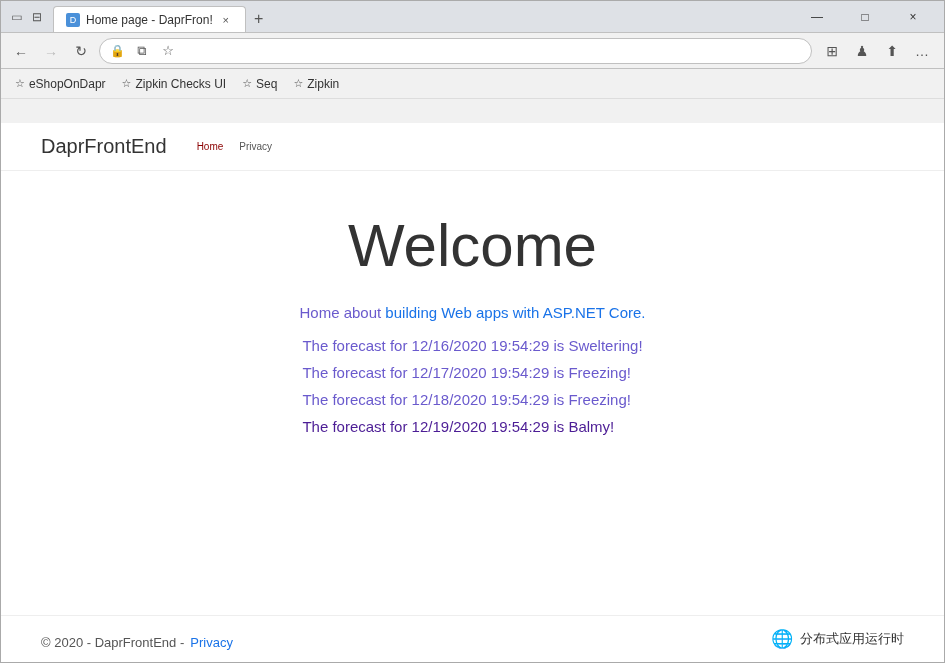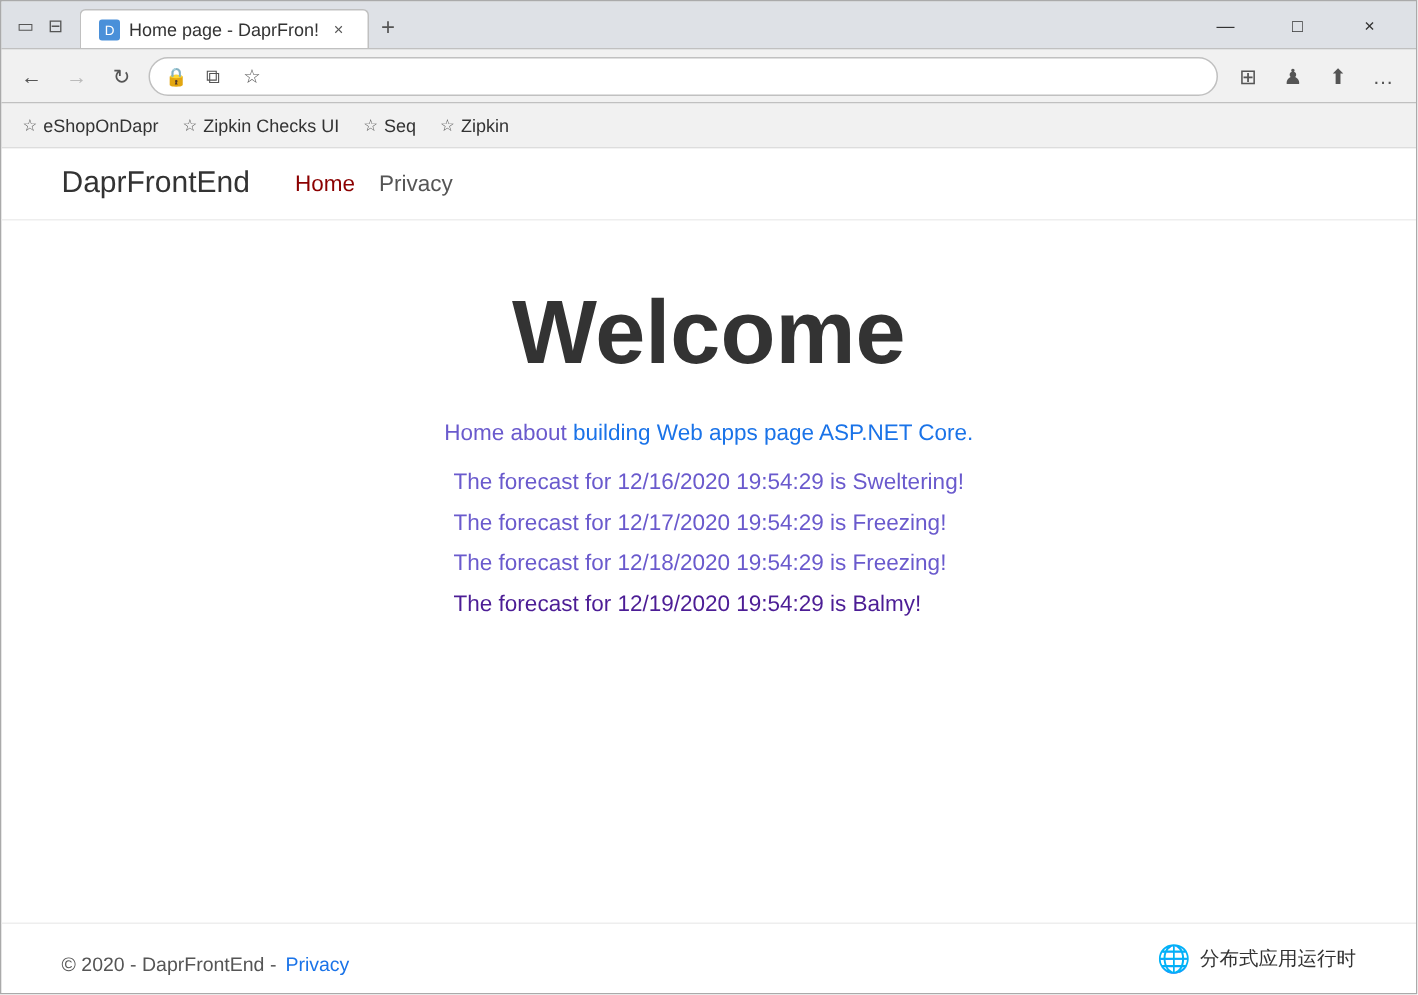--- a/index.html
+++ b/index.html
@@ -200,20 +200,21 @@
     }
     .bookmark-star { color: #555; font-size: 11px; }
 
     
     .page-content {
       flex: 1;
       background: #fff;
       overflow: hidden;
       display: flex;
       flex-direction: column;
+      margin-top: 24px;
     }
 
     
     .site-header {
       border-bottom: 1px solid #eee;
       padding: 12px 40px;
       display: flex;
       align-items: center;
       gap: 30px;
     }
@@ -221,38 +222,38 @@
       font-size: 20px;
       font-weight: 300;
       color: #333;
       letter-spacing: 0;
     }
     .site-nav {
       display: flex;
       gap: 16px;
     }
     .site-nav-link {
-      font-size: 15px;
+      font-size: 10px;
       color: #555;
       cursor: pointer;
       text-decoration: none;
     }
     .site-nav-link.active { color: #8b0000; }
 
     
     .main-content {
       flex: 1;
       display: flex;
       flex-direction: column;
       align-items: center;
       padding: 40px 20px 20px;
     }
     .welcome-title {
       font-size: 60px;
-      font-weight: 700;
+      font-weight: 400;
       color: #333;
       margin-bottom: 24px;
     }
     .subtitle-text {
       font-size: 15px;
       color: #6a5acd;
       margin-bottom: 16px;
     }
     .subtitle-text a {
       color: #1a73e8;
@@ -349,21 +350,21 @@
       <div class="site-brand">DaprFrontEnd</div>
       <nav class="site-nav">
         <a class="site-nav-link active">Home</a>
         <a class="site-nav-link">Privacy</a>
       </nav>
     </div>
 
     <div class="main-content">
       <h1 class="welcome-title">Welcome</h1>
       <p class="subtitle-text">
-        <span>Home about </span><a>building Web apps page ASP.NET Core.</a>
+        <span>Home about </span><a>building Web apps with ASP.NET Core.</a>
       </p>
       <div id="forecasts-container">
 
       <p class="forecast-item" style="color: rgb(106, 90, 205);">The forecast for 12/16/2020 19:54:29 is Sweltering!</p>
           <p class="forecast-item" style="color: rgb(106, 90, 205);">The forecast for 12/17/2020 19:54:29 is Freezing!</p>
           <p class="forecast-item" style="color: rgb(106, 90, 205);">The forecast for 12/18/2020 19:54:29 is Freezing!</p>
           <p class="forecast-item" style="color: #4c1d95;">The forecast for 12/19/2020 19:54:29 is Balmy!</p>
         </div>
     </div>
 

